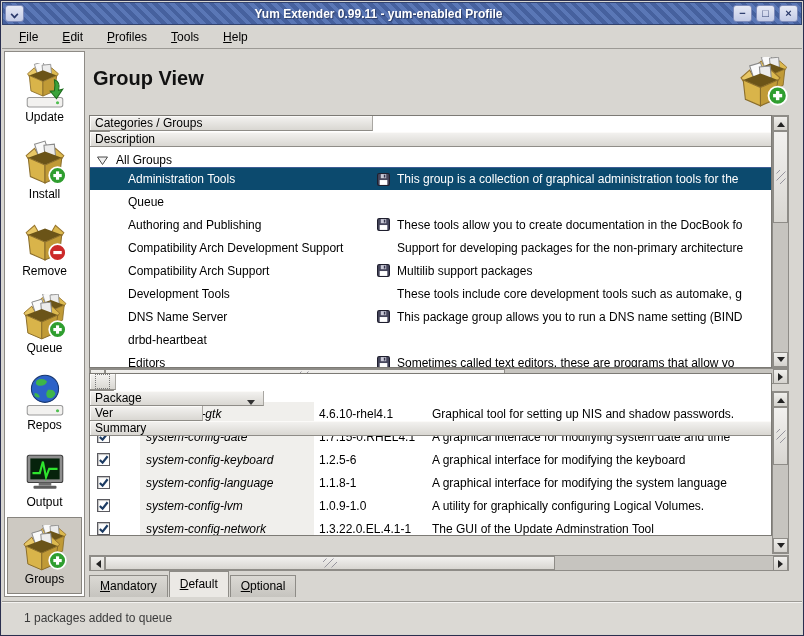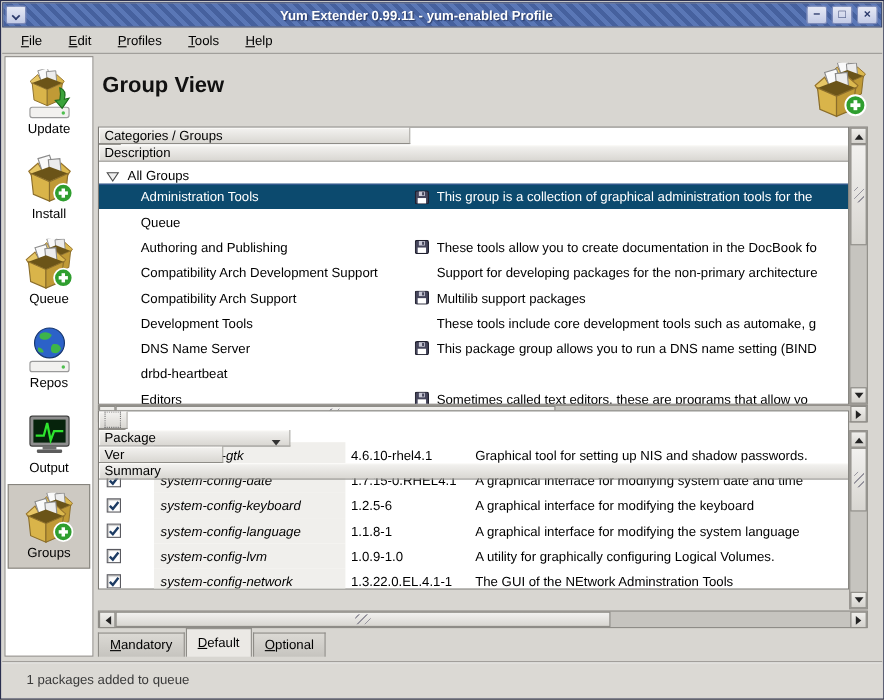--- a/index.html
+++ b/index.html
@@ -162,20 +162,31 @@
     </div>
     <div class="side-btn">
       <svg viewBox="0 0 44 44">
           <use href="#sym-box"></use>
           <use href="#sym-plus"></use>
         </svg>
       <span class="side-label">Install</span>
     </div>
     <div class="side-btn">
       <svg viewBox="0 0 44 44">
+        <polygon points="4,15 12,8 16,15 8,21" fill="#e7c766" stroke="#97742c"></polygon>
+        <polygon points="40,15 32,8 28,15 36,21" fill="#dcb94f" stroke="#97742c"></polygon>
+        <polygon points="6,17 22,11 38,17 22,24" fill="#6b5418"></polygon>
+        <polygon points="6,17 22,24 22,41 8,35" fill="#d9b44a" stroke="#8a6d2a"></polygon>
+        <polygon points="38,17 22,24 22,41 36,35" fill="#c09a36" stroke="#8a6d2a"></polygon>
+        <use href="#sym-minus"></use>
+      </svg>
+      <span class="side-label">Remove</span>
+    </div>
+    <div class="side-btn">
+      <svg viewBox="0 0 44 44">
         <g transform="translate(10,-3) scale(0.8)">
             <use href="#sym-box"></use>
           </g>
         <g transform="translate(-2,4) scale(0.95)">
             <use href="#sym-box"></use>
           </g>
         <use href="#sym-plus"></use>
       </svg>
       <span class="side-label">Queue</span>
     </div>
@@ -427,21 +438,21 @@
       <div class="cell p-check">
           <span class="checkbox checked">
             <svg viewBox="0 0 12 12">
               <polyline points="2,6.5 5,9.5 10.5,2.5" fill="none" stroke="#1c3b63" stroke-width="2.4"></polyline>
             </svg>
           </span>
         </div>
       <div class="cell p-blank"></div>
       <div class="cell p-pkg col-sorted">system-config-network</div>
       <div class="cell p-ver">1.3.22.0.EL.4.1-1</div>
-      <div class="cell p-sum">The GUI of the NEtwork Adminstration Tools</div>
+      <div class="cell p-sum">The GUI of the Update Adminstration Tool</div>
     </div>
   </div>
 
   <div class="vscroll" style="left:771px; top:390px; height:163px;">
     <div class="sb-btn">
         <span class="arr up"></span>
       </div>
     <div class="thumb" style="height:58px">
         <span class="grip"></span>
       </div>

